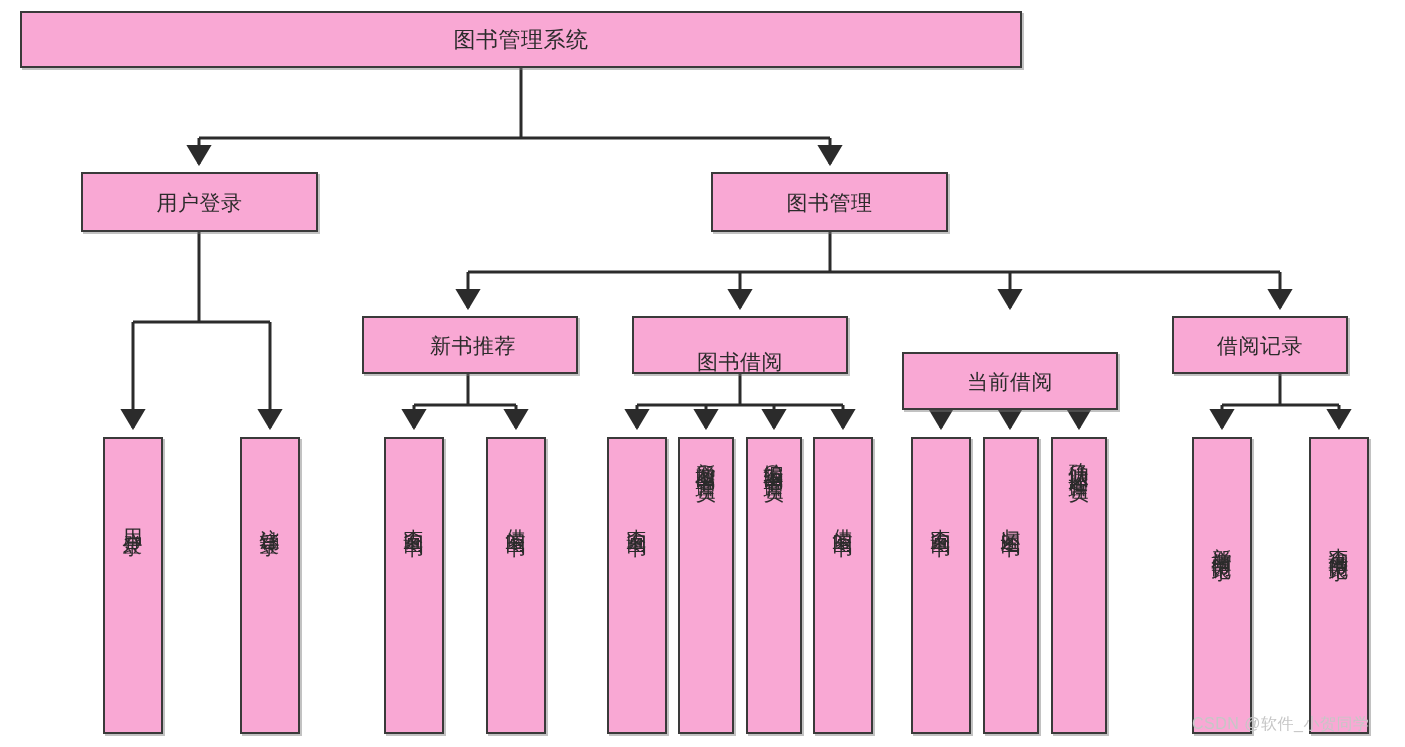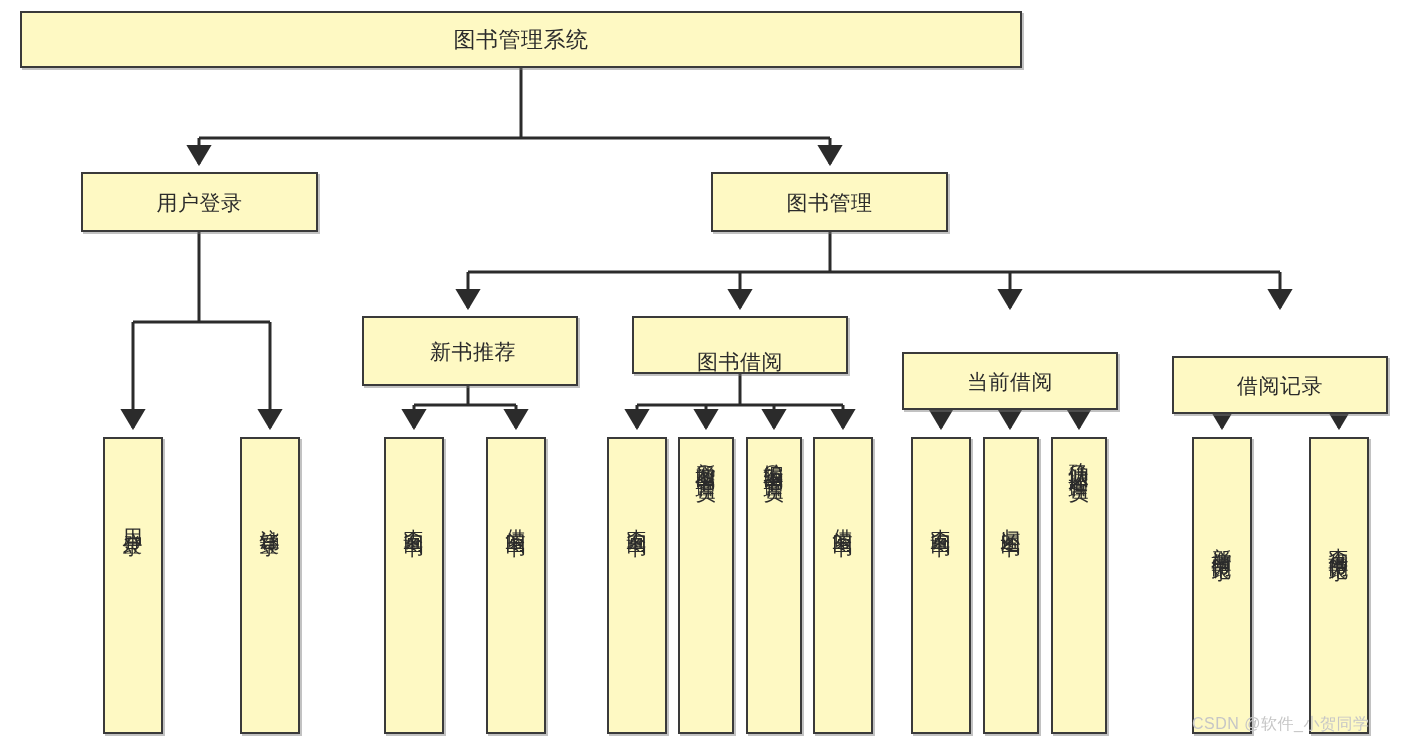--- a/index.html
+++ b/index.html
@@ -21,21 +21,21 @@
   #diagram-svg {
     position: absolute;
     left: 0;
     top: 0;
     width: 1405px;
     height: 747px;
   }
   .node {
     position: absolute;
     box-sizing: border-box;
-    background: #fef9c3;
+    background: #f9a8d4;
     border: 2px solid #3a3a3a;
     box-shadow: 2px 2px 0 rgba(120,120,120,0.45);
     display: flex;
     align-items: center;
     justify-content: center;
     color: #2b2b2b;
     line-height: 1.0;
   }
   .node-label {
     display: block;
@@ -142,30 +142,30 @@
     <span class="node-label">图书管理系统</span>
   </div>
 
   <div class="node horiz" style="left:81px; top:172px; width:237px; height:60px;">
     <span class="node-label">用户登录</span>
   </div>
   <div class="node horiz" style="left:711px; top:172px; width:237px; height:60px;">
     <span class="node-label">图书管理</span>
   </div>
 
-  <div class="node horiz" style="left:362px; top:316px; width:216px; height:70px;padding-left:6px;">
+  <div class="node horiz" style="left:362px; top:316px; width:216px; height:58px;padding-left:6px;">
     <span class="node-label">新书推荐</span>
   </div>
   <div class="node horiz" style="left:632px; top:316px; width:216px; height:58px;align-items:flex-end;">
     <span class="node-label">图书借阅</span>
   </div>
   <div class="node horiz" style="left:902px; top:316px; width:216px; height:58px;margin-top:36px;">
     <span class="node-label">当前借阅</span>
   </div>
-  <div class="node horiz" style="left:1172px; top:316px; width:216px; height:58px;margin-top:40px;">
+  <div class="node horiz" style="left:1172px; top:316px; width:176px; height:58px;">
     <span class="node-label">借阅记录</span>
   </div>
 
   <div class="node vert mid" style="left:103px; top:437px; width:60px; height:297px;">
     <span class="node-label">用户登录</span>
   </div>
   <div class="node vert mid" style="left:240px; top:437px; width:60px; height:297px;">
     <span class="node-label">注销登录</span>
   </div>
 

